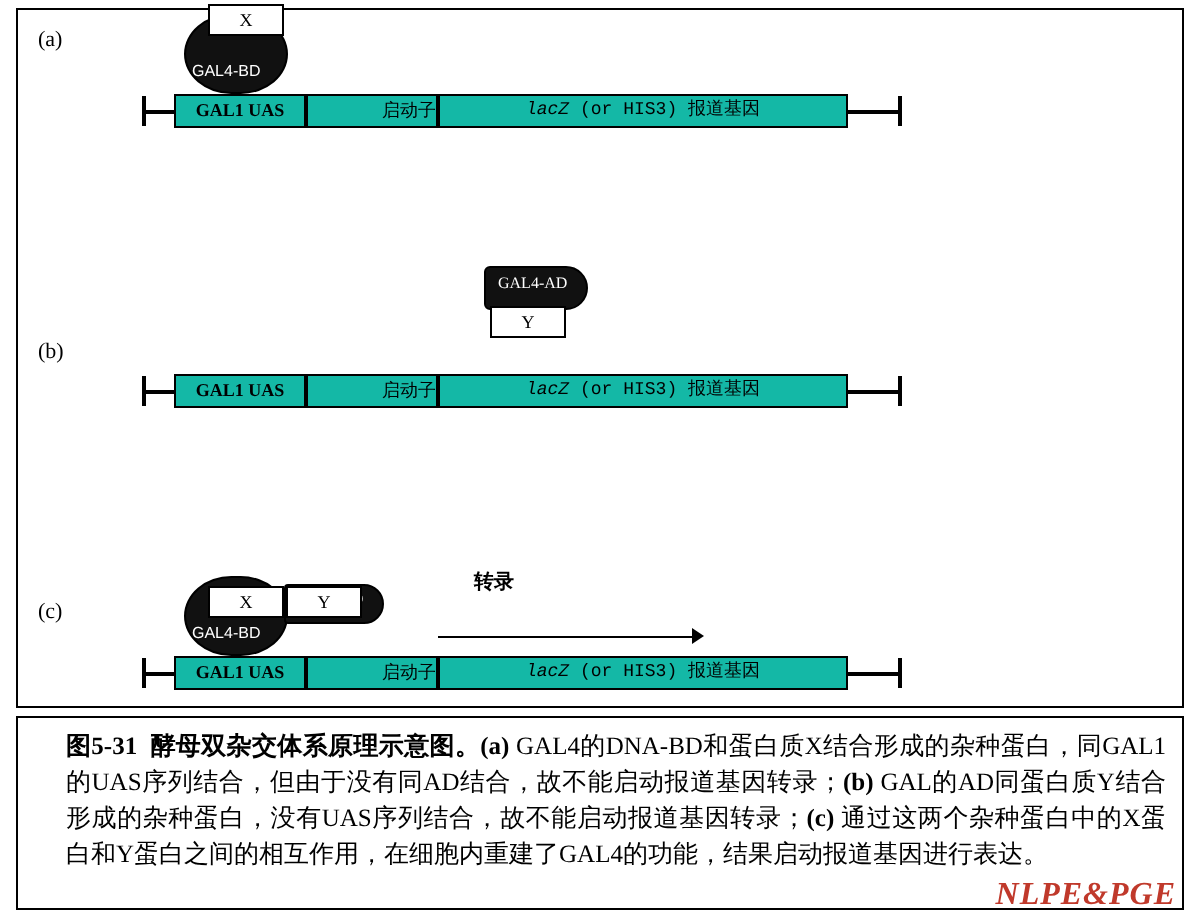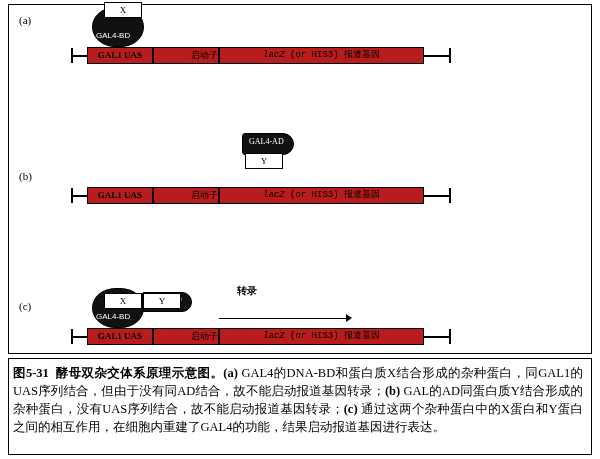--- a/index.html
+++ b/index.html
@@ -52,21 +52,21 @@
     position: absolute;
     width: 0;
     border-left: 2px solid #000;
     height: 15px;
     top: 1px;
   }
   .seg {
     position: absolute;
     box-sizing: border-box;
     border: 1.5px solid #000;
-    background: #b91c1c;
+    background: #14b8a6;
     height: 17px;
     top: 0;
     text-align: center;
     font-size: 9px;
     line-height: 15px;
     white-space: nowrap;
     overflow: hidden;
   }
   .seg-uas { font-family: "Liberation Serif", serif; font-weight: bold; }
   .seg-prom { font-family: "Liberation Sans", sans-serif; text-align: right; }
@@ -139,21 +139,21 @@
     border-bottom: 4px solid transparent;
   }
   .caption {
     position: absolute;
     left: 8px;
     top: 358px;
     width: 584px;
     height: 97px;
     border: 1px solid #000;
     box-sizing: border-box;
-    padding: 5px 8px 0 4px;
+    padding: 5px 8px 0 24px;
     font-family: "Liberation Serif", serif;
     font-size: 12.5px;
     line-height: 18px;
     text-align: justify;
   }
   .caption b { font-weight: bold; }
   .watermark {
     position: absolute;
     right: 12px;
     bottom: 2px;
@@ -233,14 +233,15 @@
       <div class="line-left" style="left:353px; width:27px;"></div>
       <div class="cap" style="left:378px;"></div>
     </div>
 
   </div>
 
   <div class="caption">
     <b>图5-31</b>&nbsp;&nbsp;<b>酵母双杂交体系原理示意图。</b><b>(a)</b>&nbsp;<span>GAL4的DNA-BD和蛋白质X结合形成的杂种蛋白，同GAL1的UAS序列结合，但由于没有同AD结合，故不能启动报道基因转录；</span><b>(b)</b>&nbsp;<span>GAL的AD同蛋白质Y结合形成的杂种蛋白，没有UAS序列结合，故不能启动报道基因转录；</span><b>(c)</b>&nbsp;<span>通过这两个杂种蛋白中的X蛋白和Y蛋白之间的相互作用，在细胞内重建了GAL4的功能，结果启动报道基因进行表达。</span>
   </div>
 
+  <div class="watermark">NLPE&amp;PGE</div>
 
 </div>
 
 </body></html>

